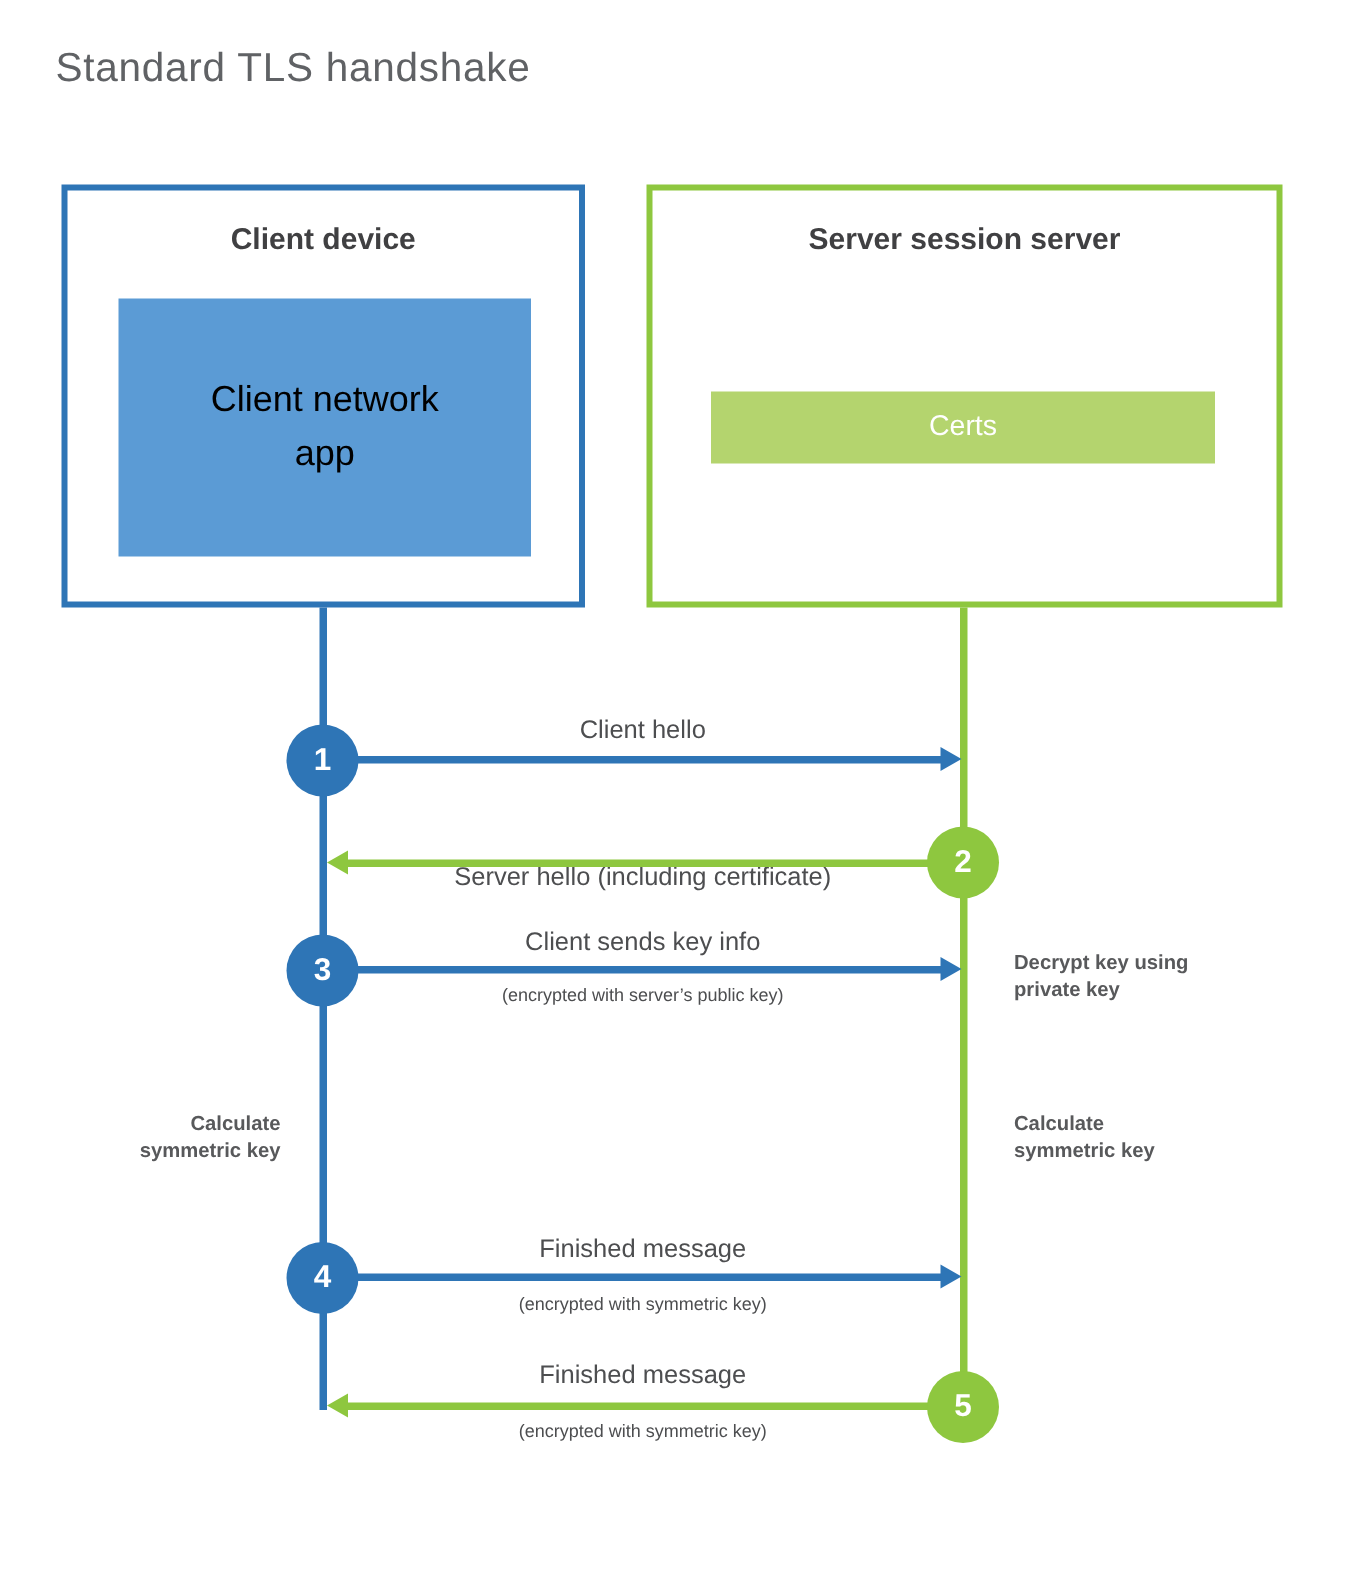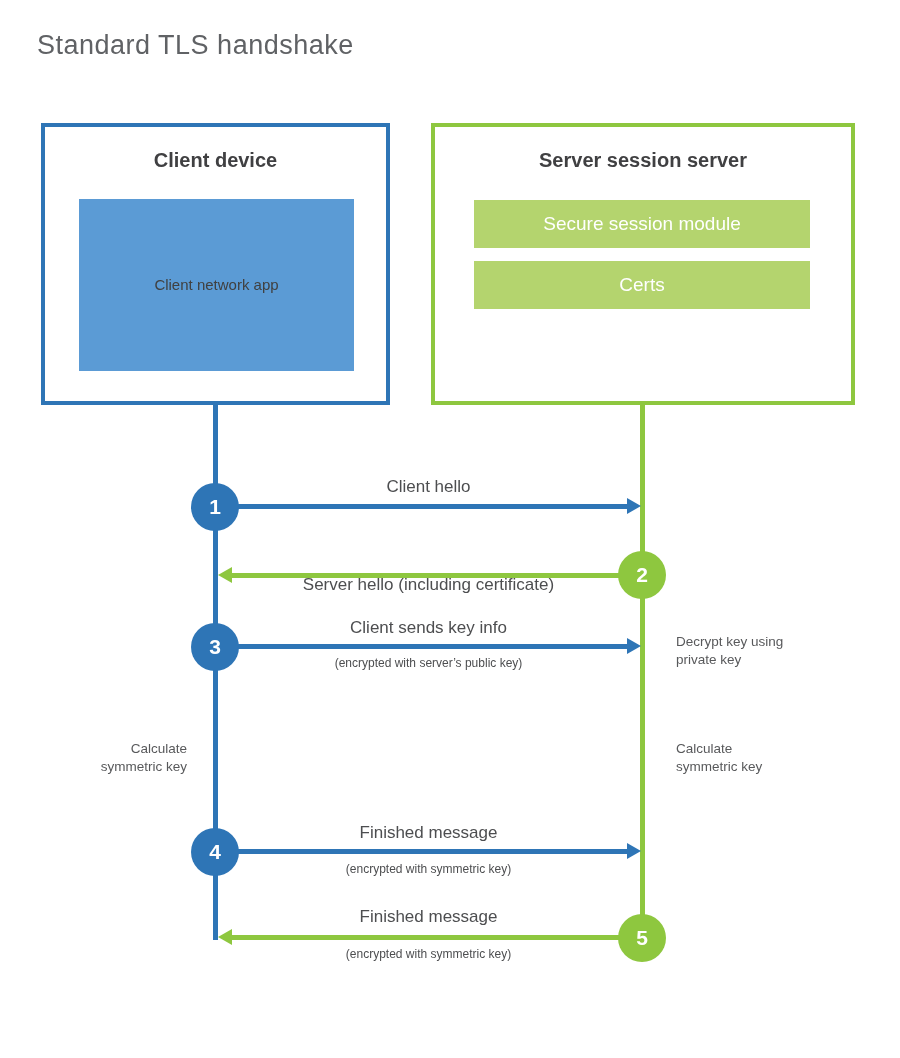--- a/index.html
+++ b/index.html
@@ -10,21 +10,21 @@
     color:#606265;letter-spacing:0.5px;}
 
   
   .entity-box{position:absolute;top:123px;height:282px;box-sizing:border-box;background:#ffffff;padding-left:16px;}
   .client-box{left:41px;width:349px;border:4px solid #2e75b6;}
   .server-box{left:431px;width:424px;border:4px solid #8ec73f;}
   .entity-title{position:absolute;top:22px;left:0;right:0;text-align:center;
     font-size:20px;font-weight:bold;color:#404042;}
   .client-app{position:absolute;left:34px;top:72px;width:275px;height:172px;background:#5b9bd5;
     display:flex;align-items:center;justify-content:center;}
-  .client-app-label{color:#404040;font-size:15px;text-align:center;width:180px;line-height:1.5;}
+  .client-app-label{color:#000000;font-size:24px;text-align:center;width:180px;line-height:1.5;}
   .server-bar{position:absolute;left:39px;width:336px;height:48px;background:#b4d46e;
     display:flex;align-items:center;justify-content:center;color:#ffffff;font-size:19px;}
   .bar-1{top:73px;} .bar-2{top:134px;} .bar-3{top:196px;}
 
   
   .v-line{position:absolute;width:5px;top:405px;}
   .v-line.blue{left:213px;height:535px;background:#2e75b6;}
   .v-line.green{left:640px;height:533px;background:#8ec73f;}
 
   
@@ -43,41 +43,40 @@
   .head.right{right:-13px;border-left:14px solid #2e75b6;}
   .head.left{left:-13px;border-right:14px solid #8ec73f;}
 
   
   .msg-label{position:absolute;left:215px;width:427px;text-align:center;
     font-size:17px;color:#4d4e50;}
   .msg-sublabel{position:absolute;left:215px;width:427px;text-align:center;
     font-size:12px;color:#4d4e50;}
 
   
-  .side-note{position:absolute;font-size:13.5px;color:#58595b;line-height:1.3;}
+  .side-note{position:absolute;font-size:13.5px;color:#58595b;line-height:1.3;font-weight:bold;}
   .note-left{left:85px;width:102px;text-align:right;}
   .note-right{left:676px;width:145px;text-align:left;}
 </style>
 </head>
 <body>
 
 <div class="canvas">
 
   <div class="page-title">Standard TLS handshake</div>
 
   <div class="entity-box client-box">
     <div class="entity-title">Client device</div>
     <div class="client-app">
       <div class="client-app-label">Client network app</div>
     </div>
   </div>
 
   <div class="entity-box server-box">
     <div class="entity-title">Server session server</div>
-    <div class="server-bar bar-1">Secure session module</div>
     <div class="server-bar bar-2">Certs</div>
   </div>
 
   <div class="v-line blue"></div>
   <div class="v-line green"></div>
 
   <div class="msg-label" style="top:477px;">Client hello</div>
   <div class="h-arrow blue" style="left:215px;top:504px;width:413px;">
     <div class="head right"></div>
   </div>

